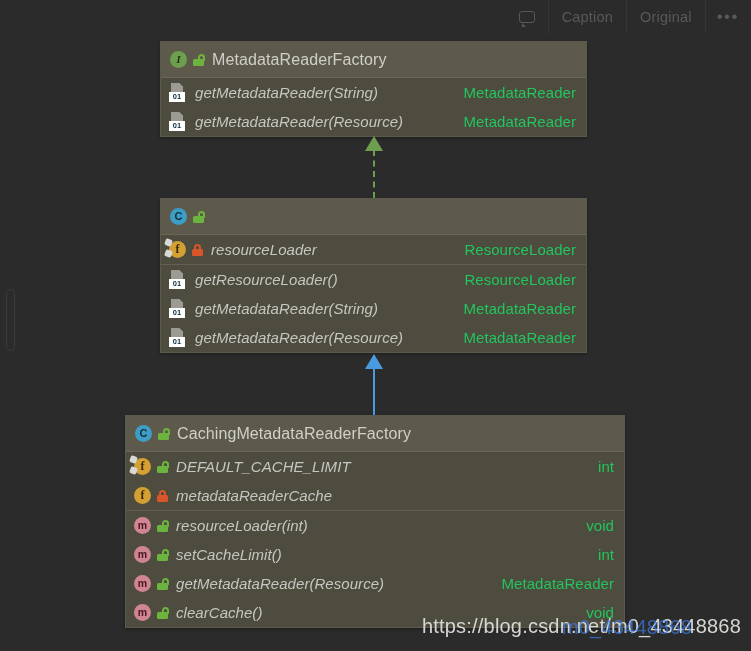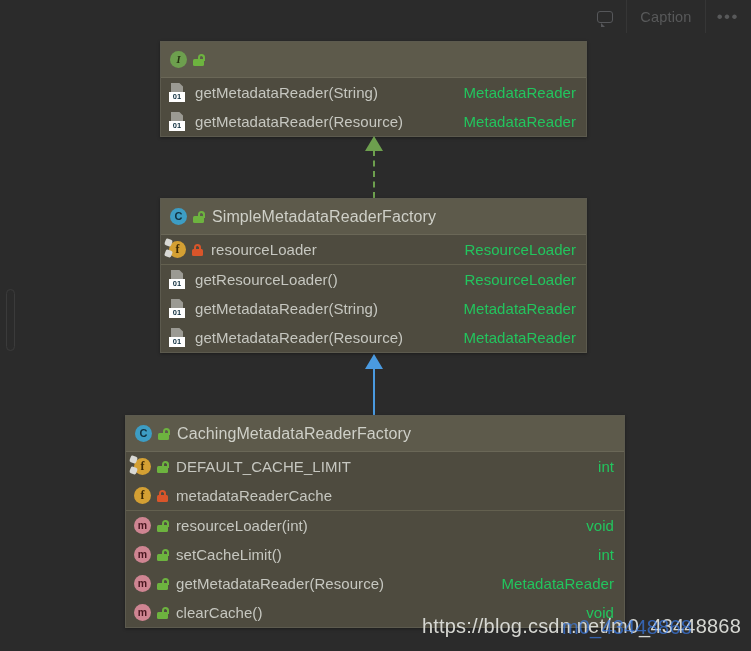--- a/index.html
+++ b/index.html
@@ -98,20 +98,21 @@
     align-items: center;
     height: 29px;
     padding: 0 10px 0 8px;
     white-space: nowrap;
   }
   .m-name {
     color: #c6c7c0;
     font-size: 15px;
     margin-left: 8px;
     letter-spacing: .05px;
+    font-style: italic;
   }
   .m-type {
     color: #22c55e;
     font-size: 15px;
     margin-left: auto;
     padding-left: 14px;
     letter-spacing: .05px;
   }
 
   
@@ -264,33 +265,35 @@
 </head>
 <body>
 
 <div id="canvas">
 
   <div class="toolbar">
     <div class="tb-item">
       <span class="bubble"></span>
     </div>
     <div class="tb-item">Caption</div>
+    <div class="tb-item">Original</div>
     <div class="tb-item tb-dots">•••</div>
   </div>
 
   <div class="scroll-stub"></div>
 
   <div class="uml-box" style="left:160px; top:41px; width:427px;">
 
     <div class="box-header">
       <span class="ic ic-interface">I</span>
       <span class="lock open">
         <span class="shackle"></span>
           <span class="body"></span>
       </span>
+      <span class="box-title">MetadataReaderFactory</span>
     </div>
 
     <div class="section">
       <div class="member-row">
         <span class="ic ic-abs">
           <span class="page"></span>
             <span class="badge">01</span>
         </span>
         <span class="m-name">getMetadataReader(String)</span>
         <span class="m-type">MetadataReader</span>
@@ -312,21 +315,20 @@
   </div>
 
   <div class="uml-box" style="left:160px; top:198px; width:427px;">
 
     <div class="box-header">
       <span class="ic ic-class">C</span>
       <span class="lock open">
         <span class="shackle"></span>
           <span class="body"></span>
       </span>
-      <span class="box-title">SimpleMetadataReaderFactory</span>
     </div>
 
     <div class="section">
       <div class="member-row">
         <span class="ic ic-field static">f</span>
         <span class="lock closed-priv">
           <span class="shackle"></span>
             <span class="body"></span>
         </span>
         <span class="m-name">resourceLoader</span>

